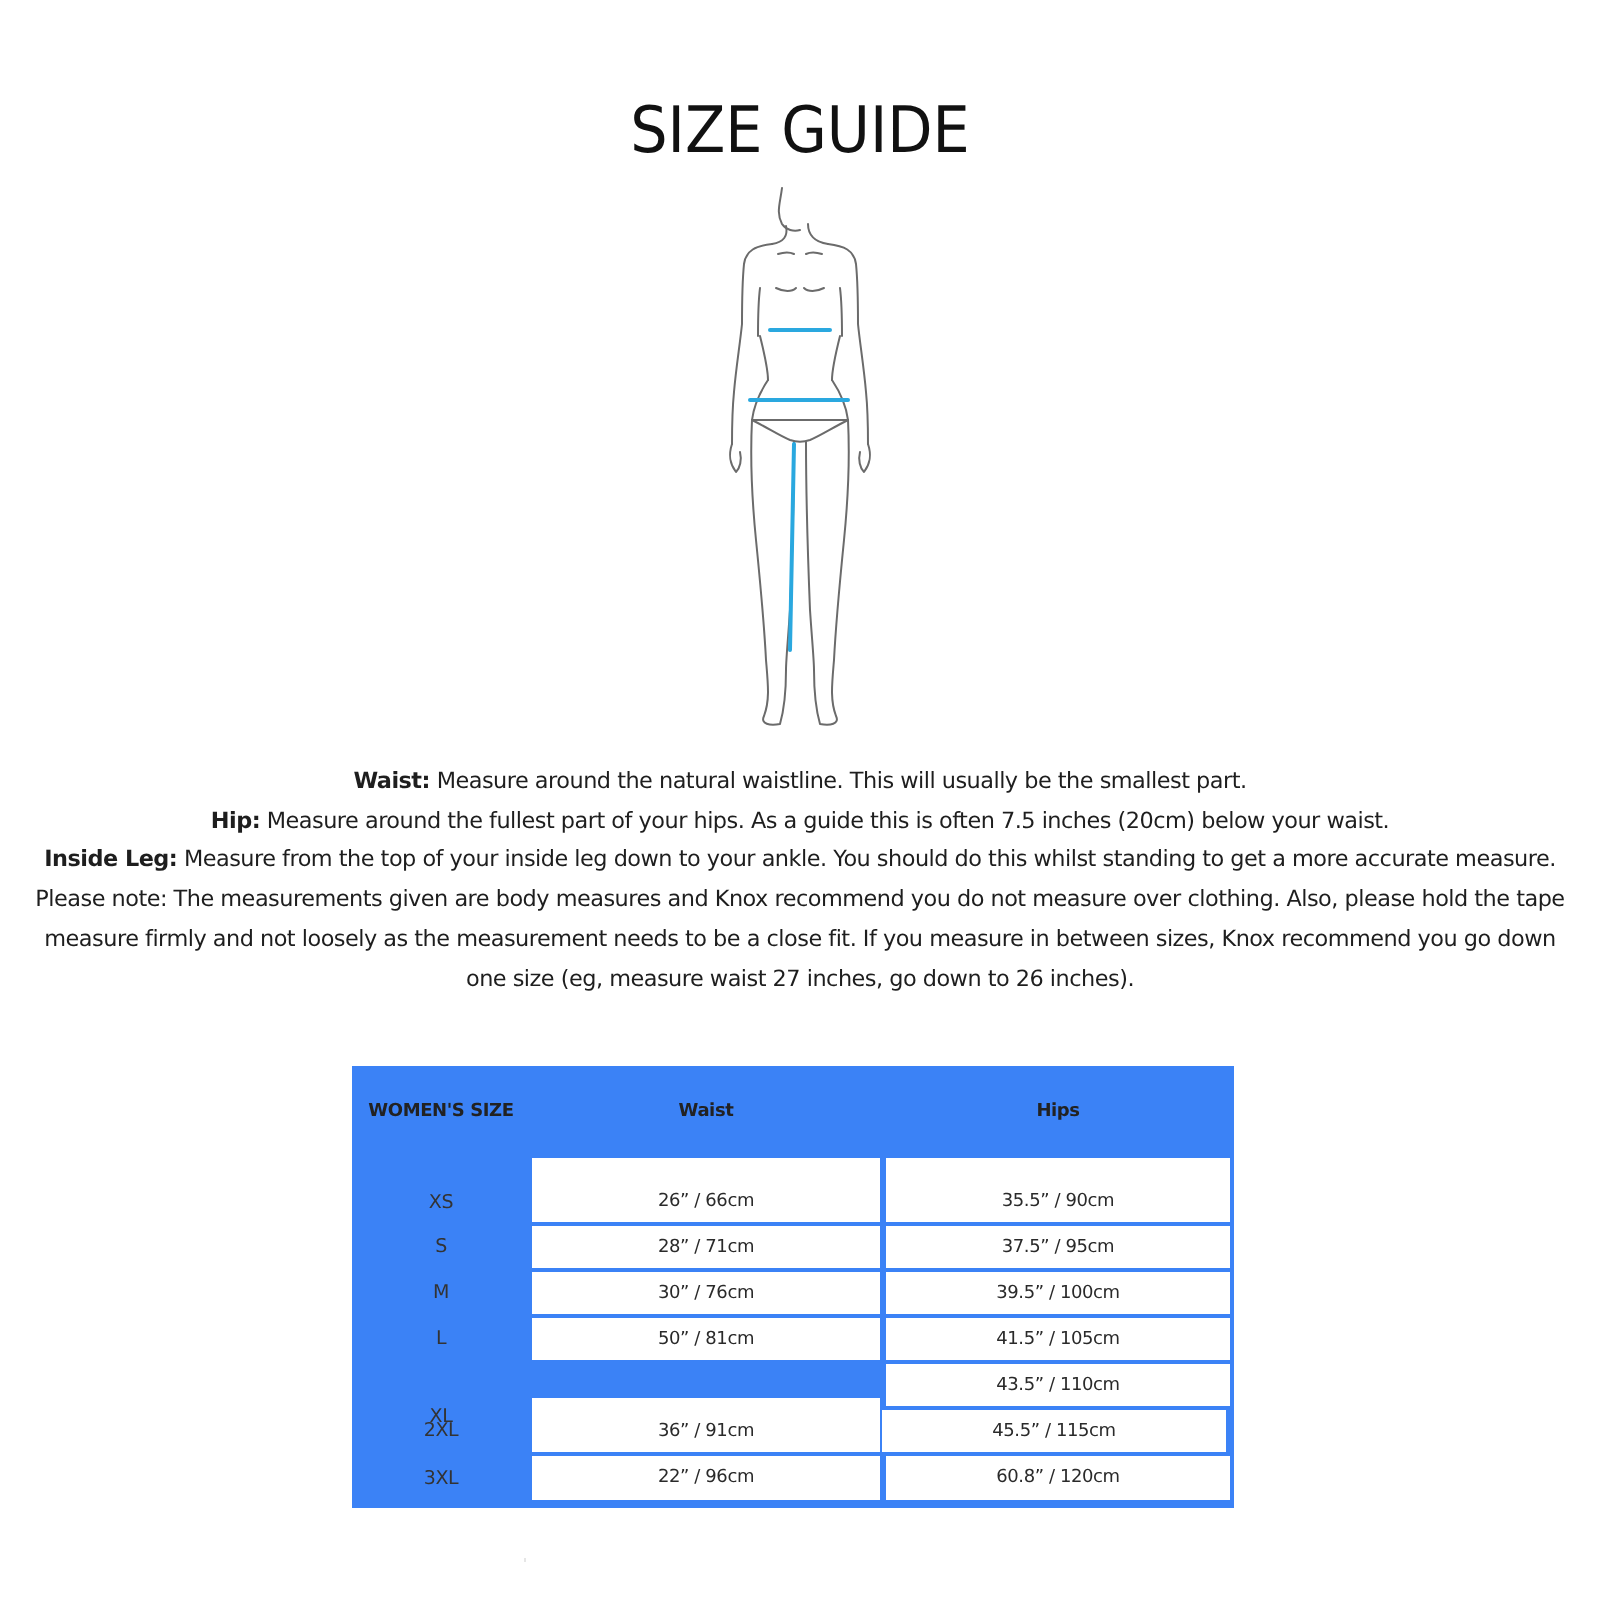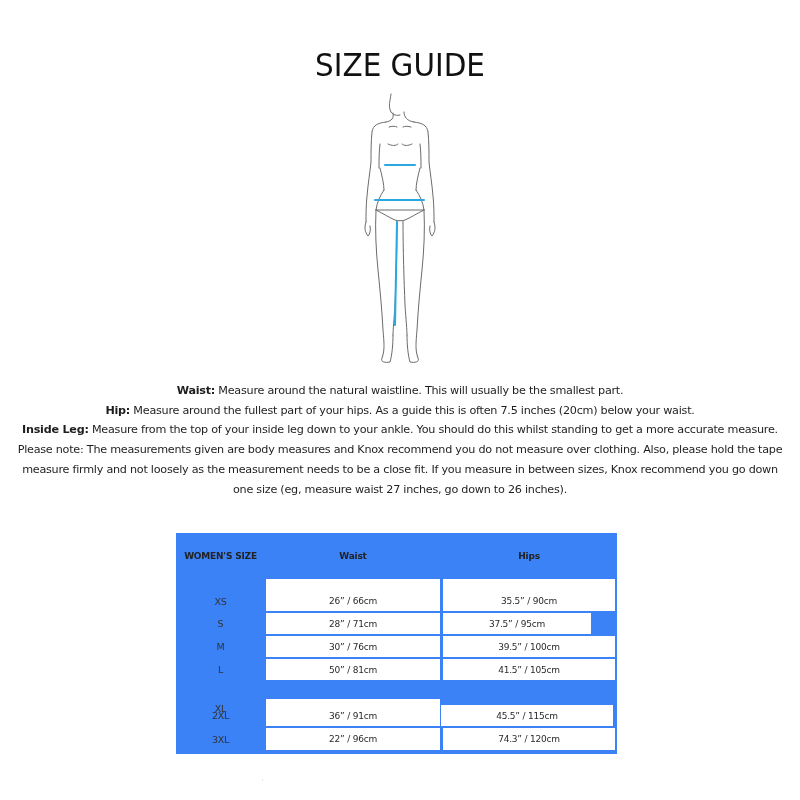--- a/index.html
+++ b/index.html
@@ -168,35 +168,36 @@
   <div class="cell head" style="left:0;top:0;width:89px;height:45px;">WOMEN'S SIZE</div>
   <div class="cell head" style="left:89px;top:0;width:176px;height:45px;">Waist</div>
   <div class="cell head" style="left:265px;top:0;width:176px;height:45px;">Hips</div>
 
   <div class="cell size-label first-row" style="left:0;top:45px;width:89px;height:34px;">XS</div>
   <div class="cell value first-row" style="left:90px;top:46px;width:174px;height:32px;">26” / 66cm</div>
   <div class="cell value first-row" style="left:267px;top:46px;width:172px;height:32px;">35.5” / 90cm</div>
 
   <div class="cell size-label" style="left:0;top:79px;width:89px;height:23px;">S</div>
   <div class="cell value" style="left:90px;top:80px;width:174px;height:21px;">28” / 71cm</div>
-  <div class="cell value" style="left:267px;top:80px;width:148px;height:21px;">37.5” / 95cm</div>
+  <div class="cell value" style="left:267px;top:80px;width:172px;height:21px;">37.5” / 95cm</div>
 
   <div class="cell size-label" style="left:0;top:102px;width:89px;height:23px;">M</div>
   <div class="cell value" style="left:90px;top:103px;width:174px;height:21px;">30” / 76cm</div>
   <div class="cell value" style="left:267px;top:103px;width:172px;height:21px;">39.5” / 100cm</div>
 
   <div class="cell size-label" style="left:0;top:125px;width:89px;height:23px;">L</div>
   <div class="cell value" style="left:90px;top:126px;width:174px;height:21px;">50” / 81cm</div>
   <div class="cell value" style="left:267px;top:126px;width:172px;height:21px;">41.5” / 105cm</div>
 
   <div class="cell size-label" style="left:0;top:148px;width:89px;height:23px;margin-top:16px;">XL</div>
   <div class="cell value" style="left:90px;top:166px;width:174px;height:21px;">34” / 86cm</div>
+  <div class="cell value" style="left:267px;top:149px;width:172px;height:21px;">43.5” / 110cm</div>
 
   <div class="cell size-label" style="left:0;top:171px;width:89px;height:23px;">2XL</div>
   <div class="cell value" style="left:90px;top:172px;width:174px;height:21px;">36” / 91cm</div>
   <div class="cell value" style="left:265px;top:172px;width:172px;height:21px;">45.5” / 115cm</div>
 
   <div class="cell size-label" style="left:0;top:194px;width:89px;height:25px;">3XL</div>
   <div class="cell value" style="left:90px;top:195px;width:174px;height:22px;">22” / 96cm</div>
-  <div class="cell value" style="left:267px;top:195px;width:172px;height:22px;">74.3” / 120cm</div>
+  <div class="cell value" style="left:267px;top:195px;width:172px;height:22px;">60.8” / 120cm</div>
 </div>
 
 <div class="stray-dot"></div>
 
 </body></html>

